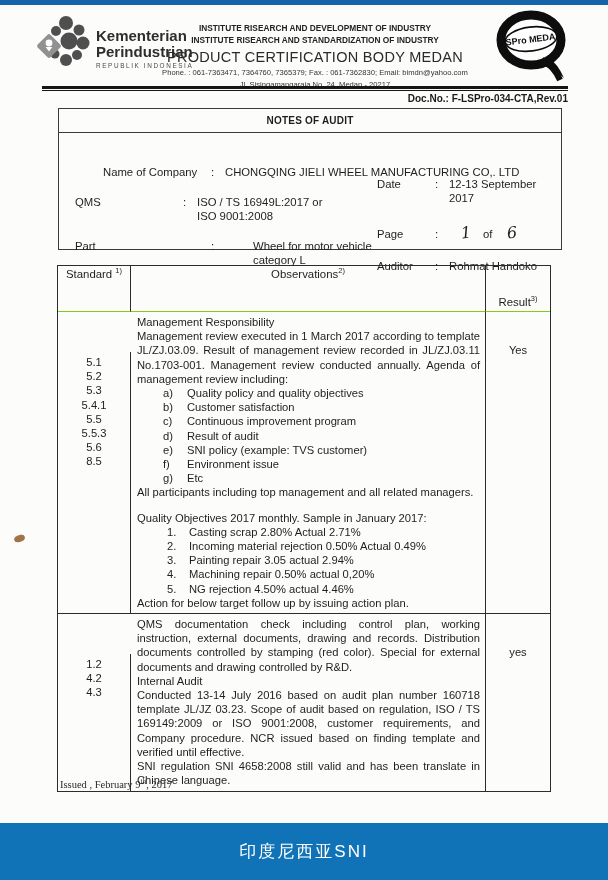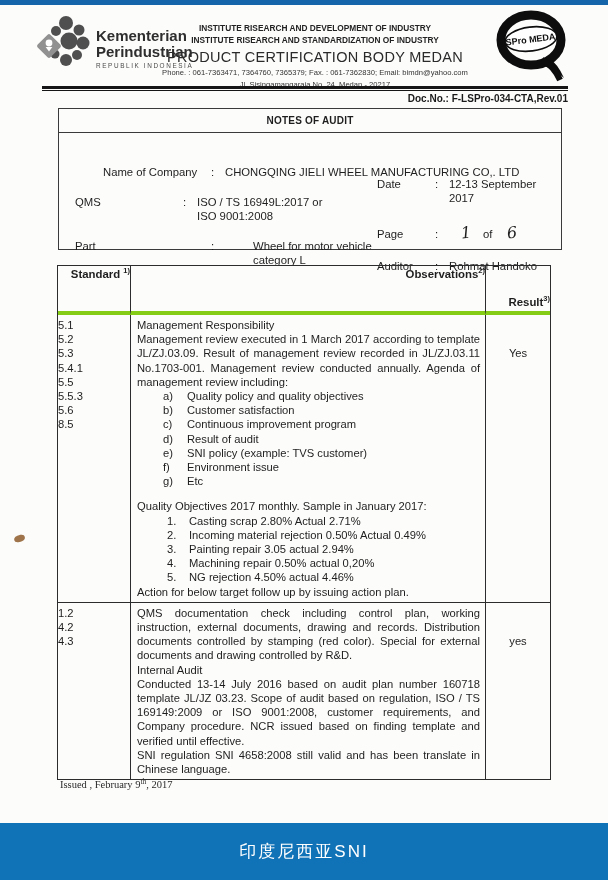--- a/index.html
+++ b/index.html
@@ -41,24 +41,24 @@
   .colon-gap { width:14px; text-align:left; }
   .hand { font-family:"DejaVu Serif", serif; font-style:italic; font-size:16px;
     display:inline-block; transform:rotate(-6deg); line-height:12px; }
 
   
   .audit-table { position:absolute; left:57px; top:265px; width:494px;
     border:1px solid #2c2c2c; font-size:11.2px; }
   .t-row { display:grid; grid-template-columns:73px 355px 64px; }
   .t-row > div { border-right:1px solid #2c2c2c; }
   .t-row > div:last-child { border-right:none;margin-top:28px; }
-  .t-head > div { border-bottom:4px solid #84cc16; font-weight:bold; text-align:right;
+  .t-head > div { border-bottom:1px solid #84cc16; font-weight:normal; text-align:center;
     padding:2px 0 3px 0; font-size:11.4px; }
   .t-body-1 > div { border-bottom:1px solid #2c2c2c; }
-  .std-cell { text-align:left; padding-top:3px; line-height:14.2px; }
+  .std-cell { text-align:center; padding-top:3px; line-height:14.2px;margin-top:40px; }
   .obs-cell { padding:3px 5px 3px 6px; line-height:14.2px; }
   .res-cell { text-align:center; padding-top:3px; line-height:14.2px; }
   .just { text-align:justify; }
   .li { display:flex; padding-left:26px; }
   .li .mk { flex:none; width:24px; }
   .li-num { display:flex; padding-left:30px; }
   .li-num .mk { flex:none; width:22px; }
   .spacer { height:11px; }
   sup { font-size:7.5px; vertical-align:super; line-height:0; }
 
@@ -212,20 +212,21 @@
           <span>SNI policy (example: TVS customer)</span>
         </div>
       <div class="li">
           <span class="mk">f)</span>
           <span>Environment issue</span>
         </div>
       <div class="li">
           <span class="mk">g)</span>
           <span>Etc</span>
         </div>
+      <div>All participants including top management and all related managers.</div>
       <div class="spacer"></div>
       <div>Quality Objectives 2017 monthly. Sample in January 2017:</div>
       <div class="li-num">
           <span class="mk">1.</span>
           <span>Casting scrap 2.80% Actual 2.71%</span>
         </div>
       <div class="li-num">
           <span class="mk">2.</span>
           <span>Incoming material rejection 0.50% Actual 0.49%</span>
         </div>

